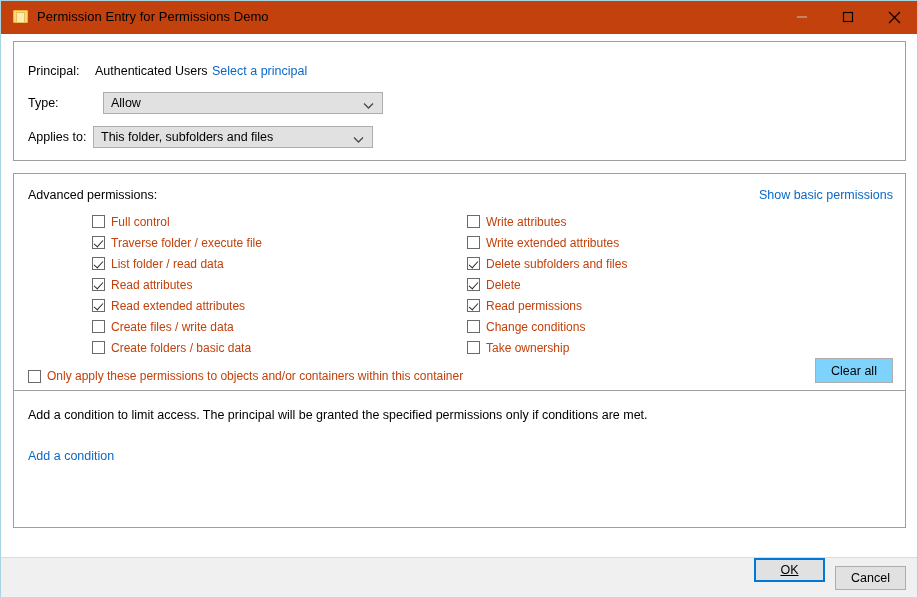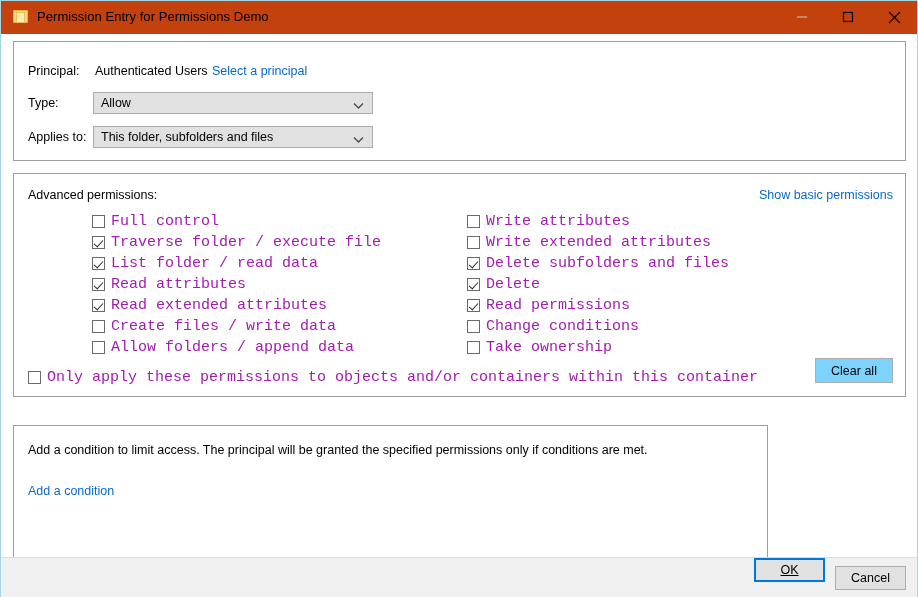--- a/index.html
+++ b/index.html
@@ -95,22 +95,22 @@
   }
   #panel-principal {
     left: 12px; top: 40px;
     width: 893px; height: 120px;
   }
   #panel-permissions {
     left: 12px; top: 172px;
     width: 893px; height: 224px;
   }
   #panel-conditions {
-    left: 12px; top: 424px;
-    width: 755px; height: 138px;
+    left: 12px; top: 389px;
+    width: 893px; height: 138px;
   }
 
   
   .lbl {
     position: absolute;
     font-size: 12.5px;
     color: #000000;
     white-space: nowrap;
   }
   #lbl-principal { left: 14px; top: 22px; }
@@ -138,21 +138,21 @@
     top: 3px;
     font-size: 12.5px;
     color: #000000;
     white-space: nowrap;
   }
   .combo .combo-arrow {
     position: absolute;
     right: 8px;
     top: 6px;
   }
-  #combo-type { left: 79px; top: 50px; width: 280px; }
+  #combo-type { left: 89px; top: 50px; width: 280px; }
   #combo-applies { left: 79px; top: 84px; width: 280px; }
 
   
   #lbl-advanced {
     position: absolute;
     left: 14px; top: 14px;
     font-size: 12.5px;
   }
   #link-basic {
     position: absolute;
@@ -194,23 +194,22 @@
     position: absolute;
     left: 3px;
     top: 1px;
     width: 4px;
     height: 8px;
     border: solid #2b2b2b;
     border-width: 0 1.6px 1.6px 0;
     transform: rotate(42deg);
   }
   .cb-label {
-    font-size: 15px;
-    color: #a21caf;
-    font-family: Liberation Mono, monospace;
+    font-size: 12px;
+    color: #c2410c;
   }
 
   #row-only-apply {
     position: absolute;
     left: 14px;
     top: 195px;
     display: flex;
     align-items: center;
     cursor: default;
     white-space: nowrap;
@@ -363,21 +362,21 @@
         <div class="cb-row">
           <span class="cb-box checked"></span>
           <span class="cb-label">Read extended attributes</span>
         </div>
         <div class="cb-row">
           <span class="cb-box"></span>
           <span class="cb-label">Create files / write data</span>
         </div>
         <div class="cb-row">
           <span class="cb-box"></span>
-          <span class="cb-label">Allow folders / append data</span>
+          <span class="cb-label">Create folders / basic data</span>
         </div>
       </div>
     <div class="perm-col" id="perm-col-right">
         <div class="cb-row">
           <span class="cb-box"></span>
           <span class="cb-label">Write attributes</span>
         </div>
         <div class="cb-row">
           <span class="cb-box"></span>
           <span class="cb-label">Write extended attributes</span>

